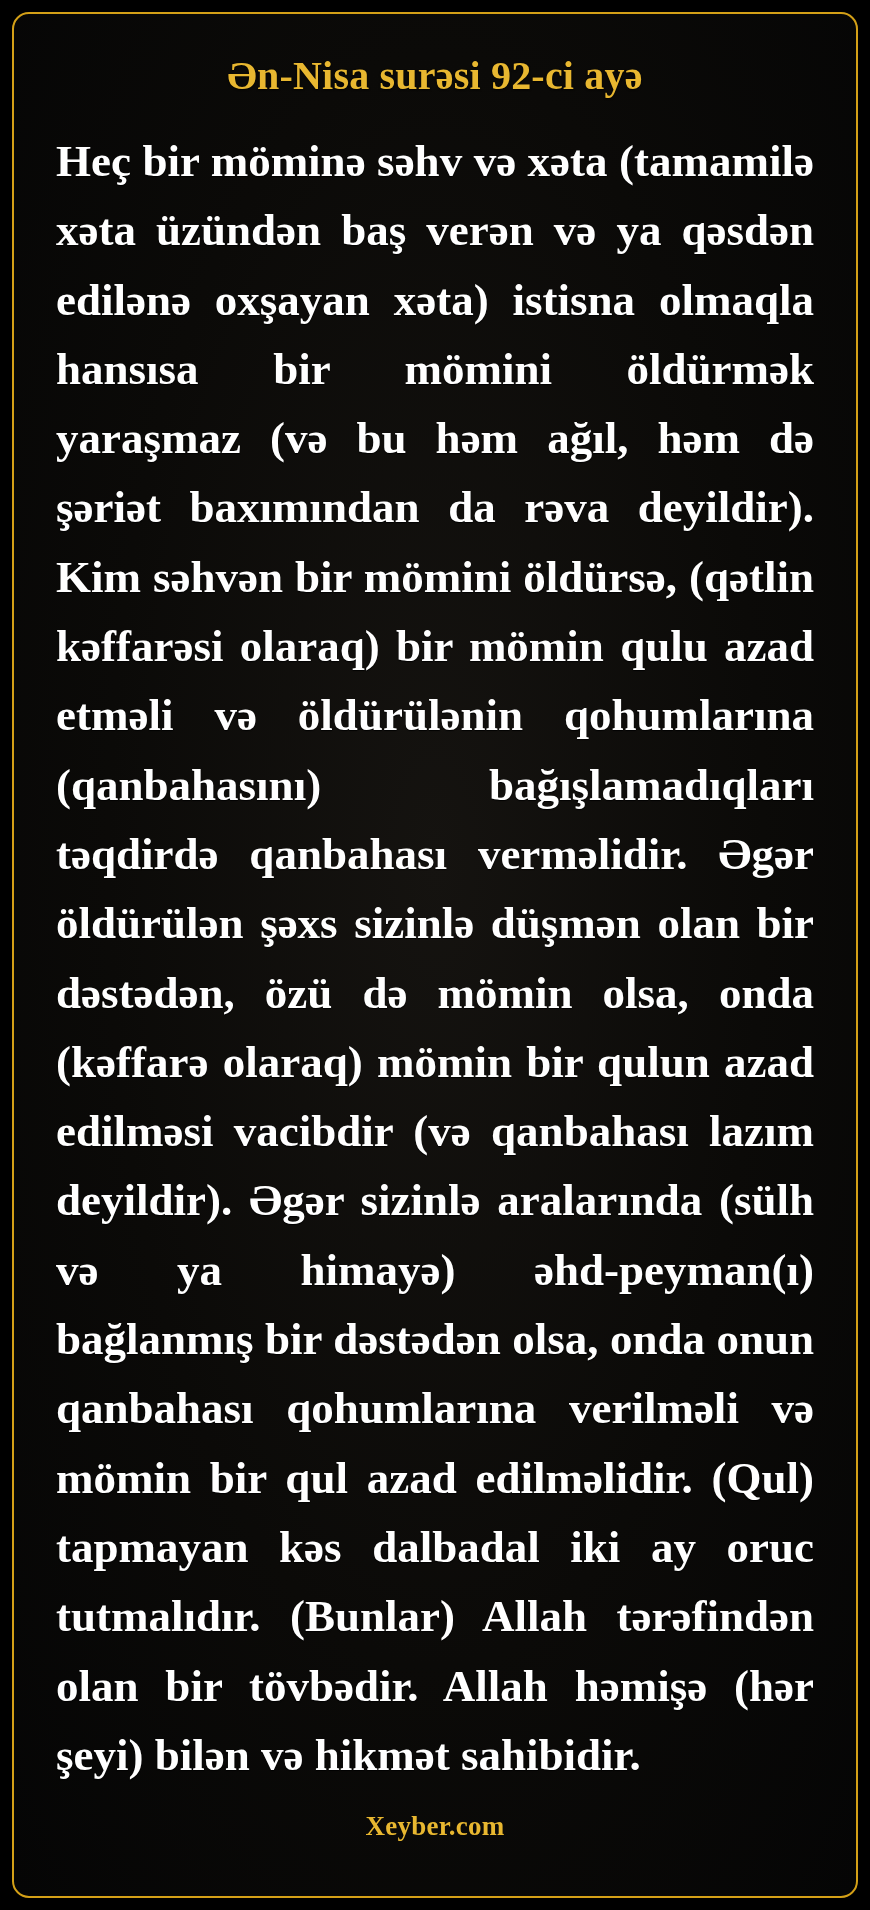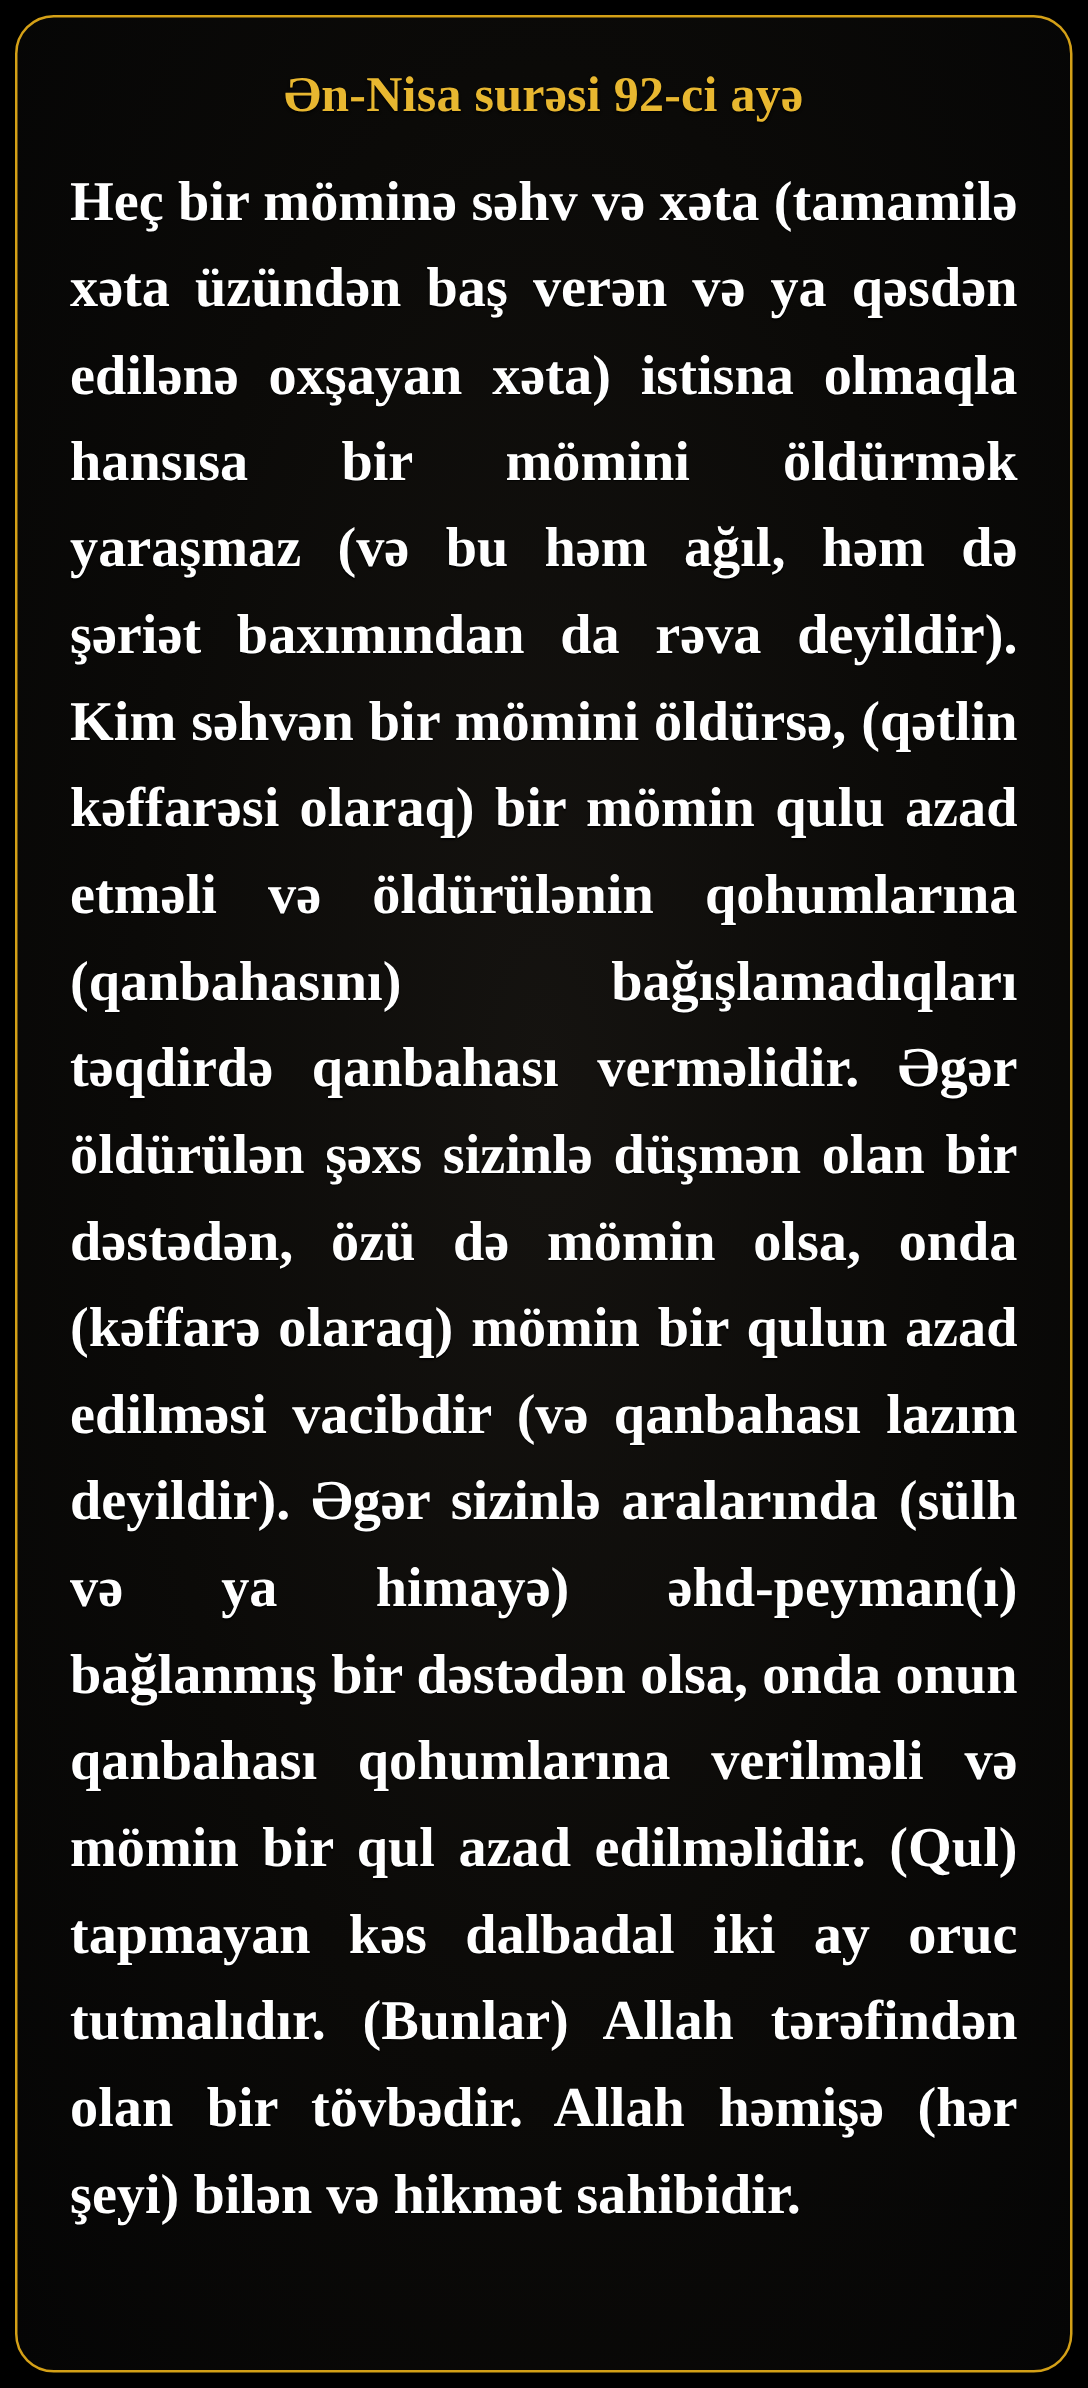--- a/index.html
+++ b/index.html
@@ -15,21 +15,21 @@
   }
   .card {
     position: absolute;
     left: 12px;
     top: 12px;
     width: 846px;
     height: 1886px;
     box-sizing: border-box;
     background: radial-gradient(ellipse at 50% 45%, #151310 0%, #0b0a08 55%, #050505 100%);
     border: 2px solid #d4a017;
-    border-radius: 31px;
+    border-radius: 17px;
     overflow: hidden;
     display: flex;
     flex-direction: column;
   }
   .title {
     margin: 0;
     padding: 38px 30px 18px 30px;
     text-align: center;
     color: #e8b730;
     font-family: "Liberation Serif", serif;
@@ -68,13 +68,16 @@
   }
 </style>
 </head>
 <body>
 
 <div class="card">
   <h1 class="title">Ən-Nisa surəsi 92-ci ayə</h1>
   <div class="body-wrap">
     <p class="ayah-text">Heç bir möminə səhv və xəta (tamamilə xəta üzündən baş verən və ya qəsdən edilənə oxşayan xəta) istisna olmaqla hansısa bir mömini öldürmək yaraşmaz (və bu həm ağıl, həm də şəriət baxımından da rəva deyildir). Kim səhvən bir mömini öldürsə, (qətlin kəffarəsi olaraq) bir mömin qulu azad etməli və öldürülənin qohumlarına (qanbahasını) bağışlamadıqları təqdirdə qanbahası verməlidir. Əgər öldürülən şəxs sizinlə düşmən olan bir dəstədən, özü də mömin olsa, onda (kəffarə olaraq) mömin bir qulun azad edilməsi vacibdir (və qanbahası lazım deyildir). Əgər sizinlə aralarında (sülh və ya himayə) əhd-peyman(ı) bağlanmış bir dəstədən olsa, onda onun qanbahası qohumlarına verilməli və mömin bir qul azad edilməlidir. (Qul) tapmayan kəs dalbadal iki ay oruc tutmalıdır. (Bunlar) Allah tərəfindən olan bir tövbədir. Allah həmişə (hər şeyi) bilən və hikmət sahibidir.</p>
   </div>
+  <div class="footer">
+    <span class="brand">Xeyber.com</span>
+  </div>
 </div>
 
 </body></html>

